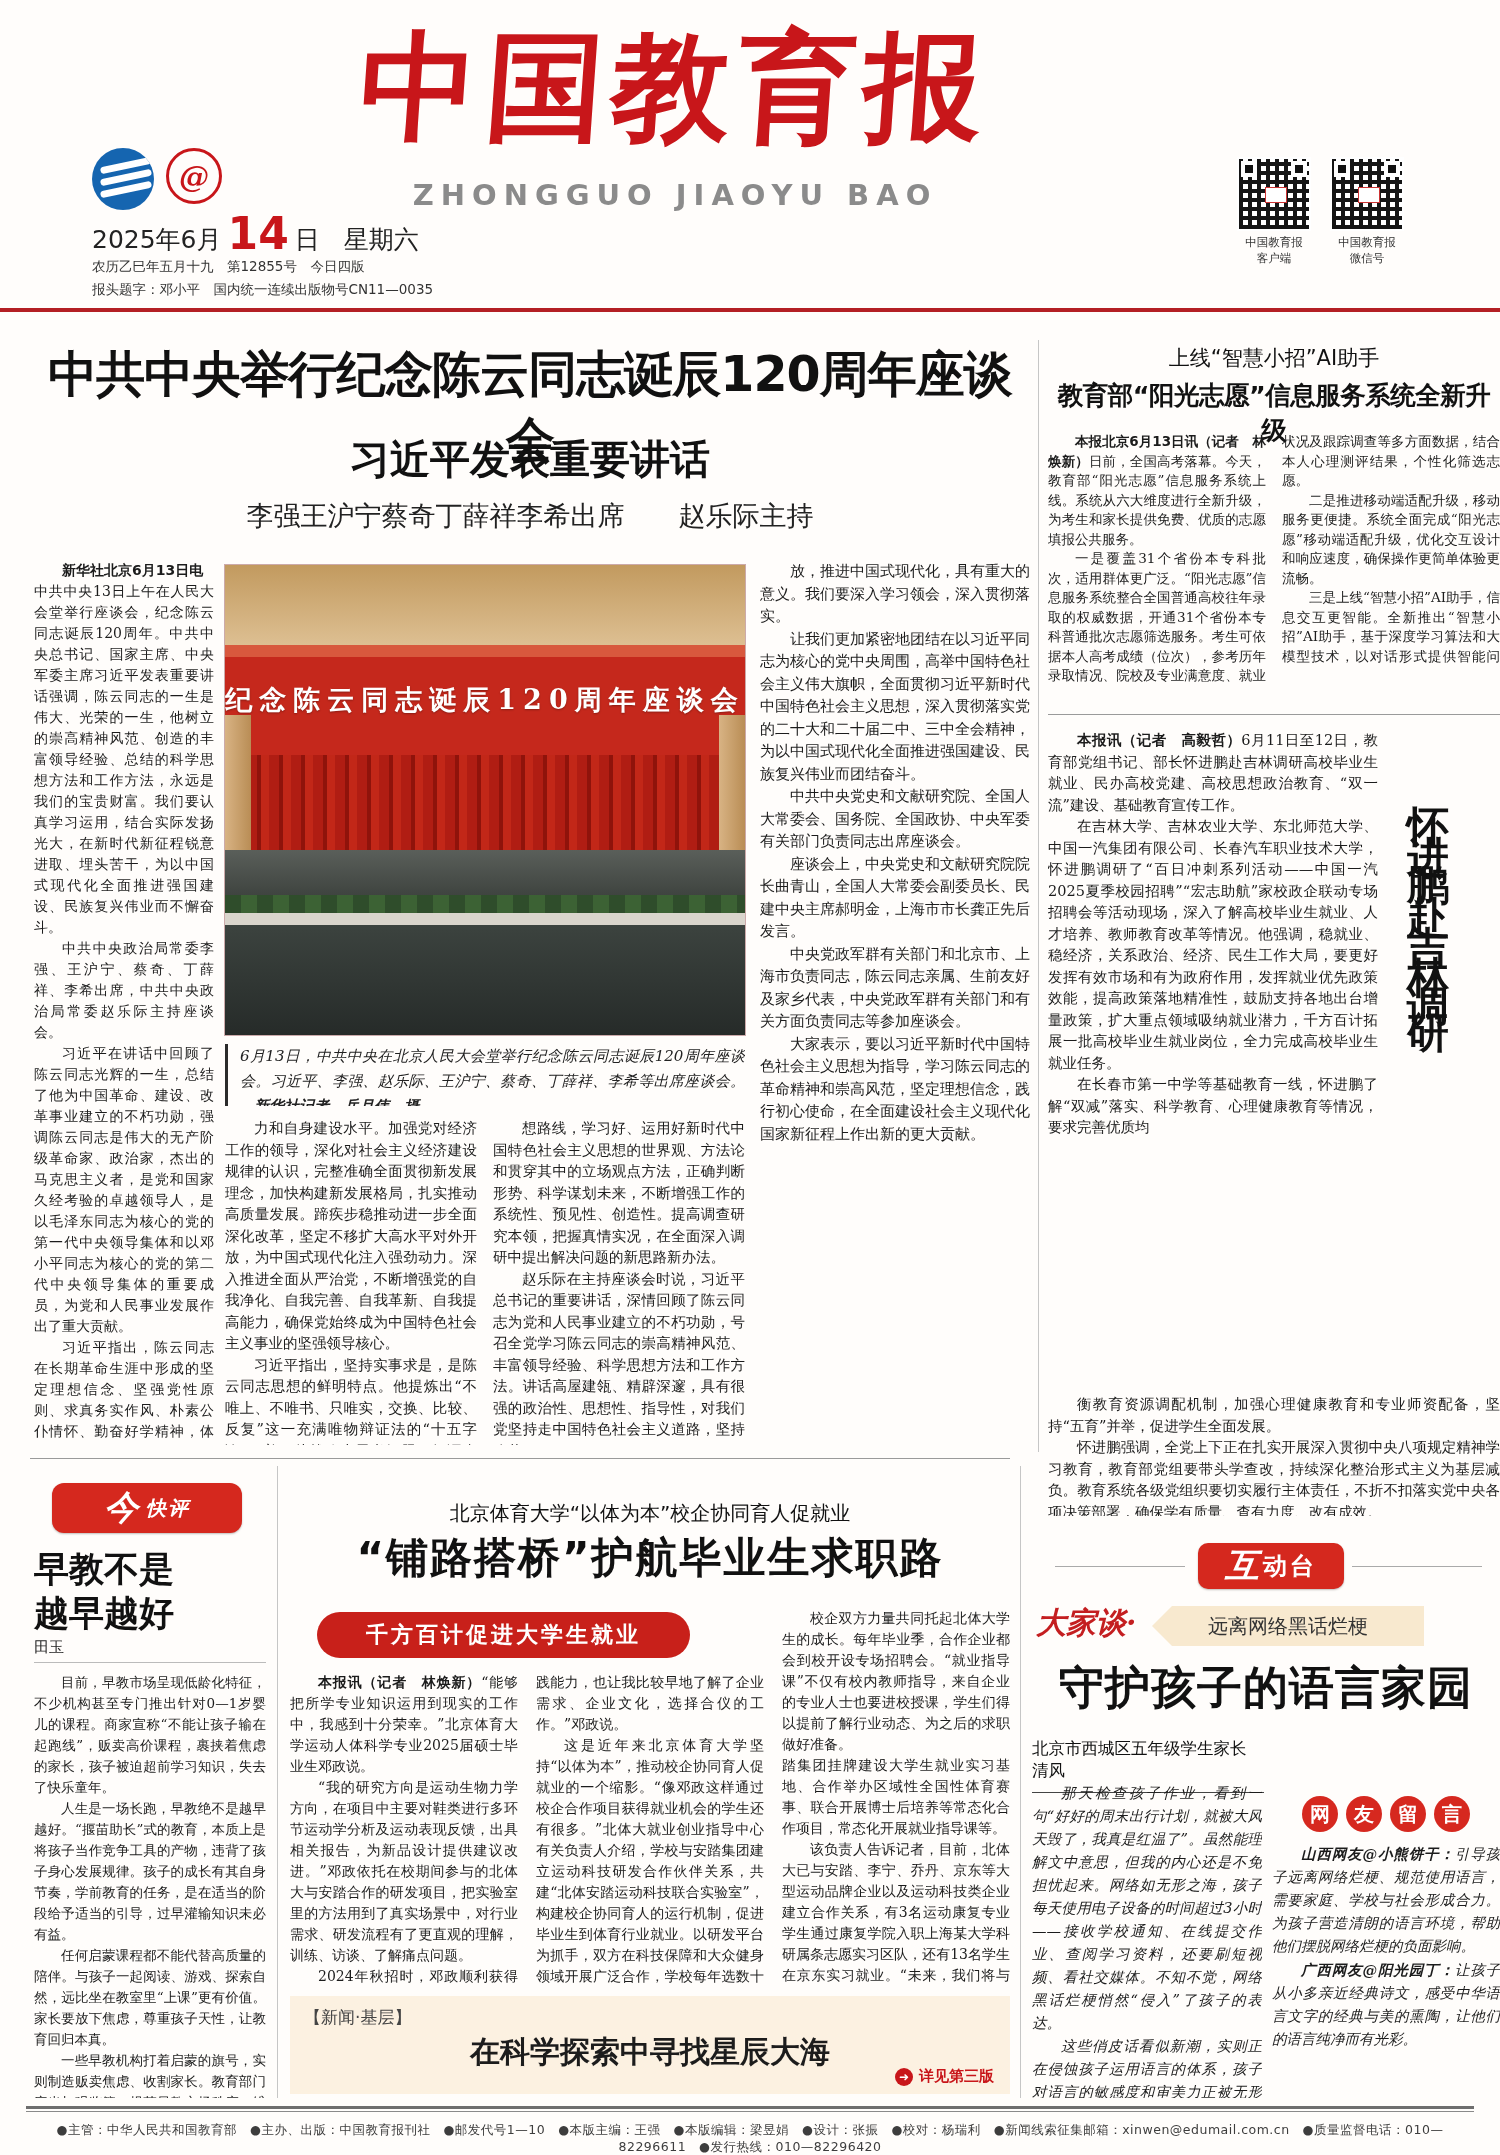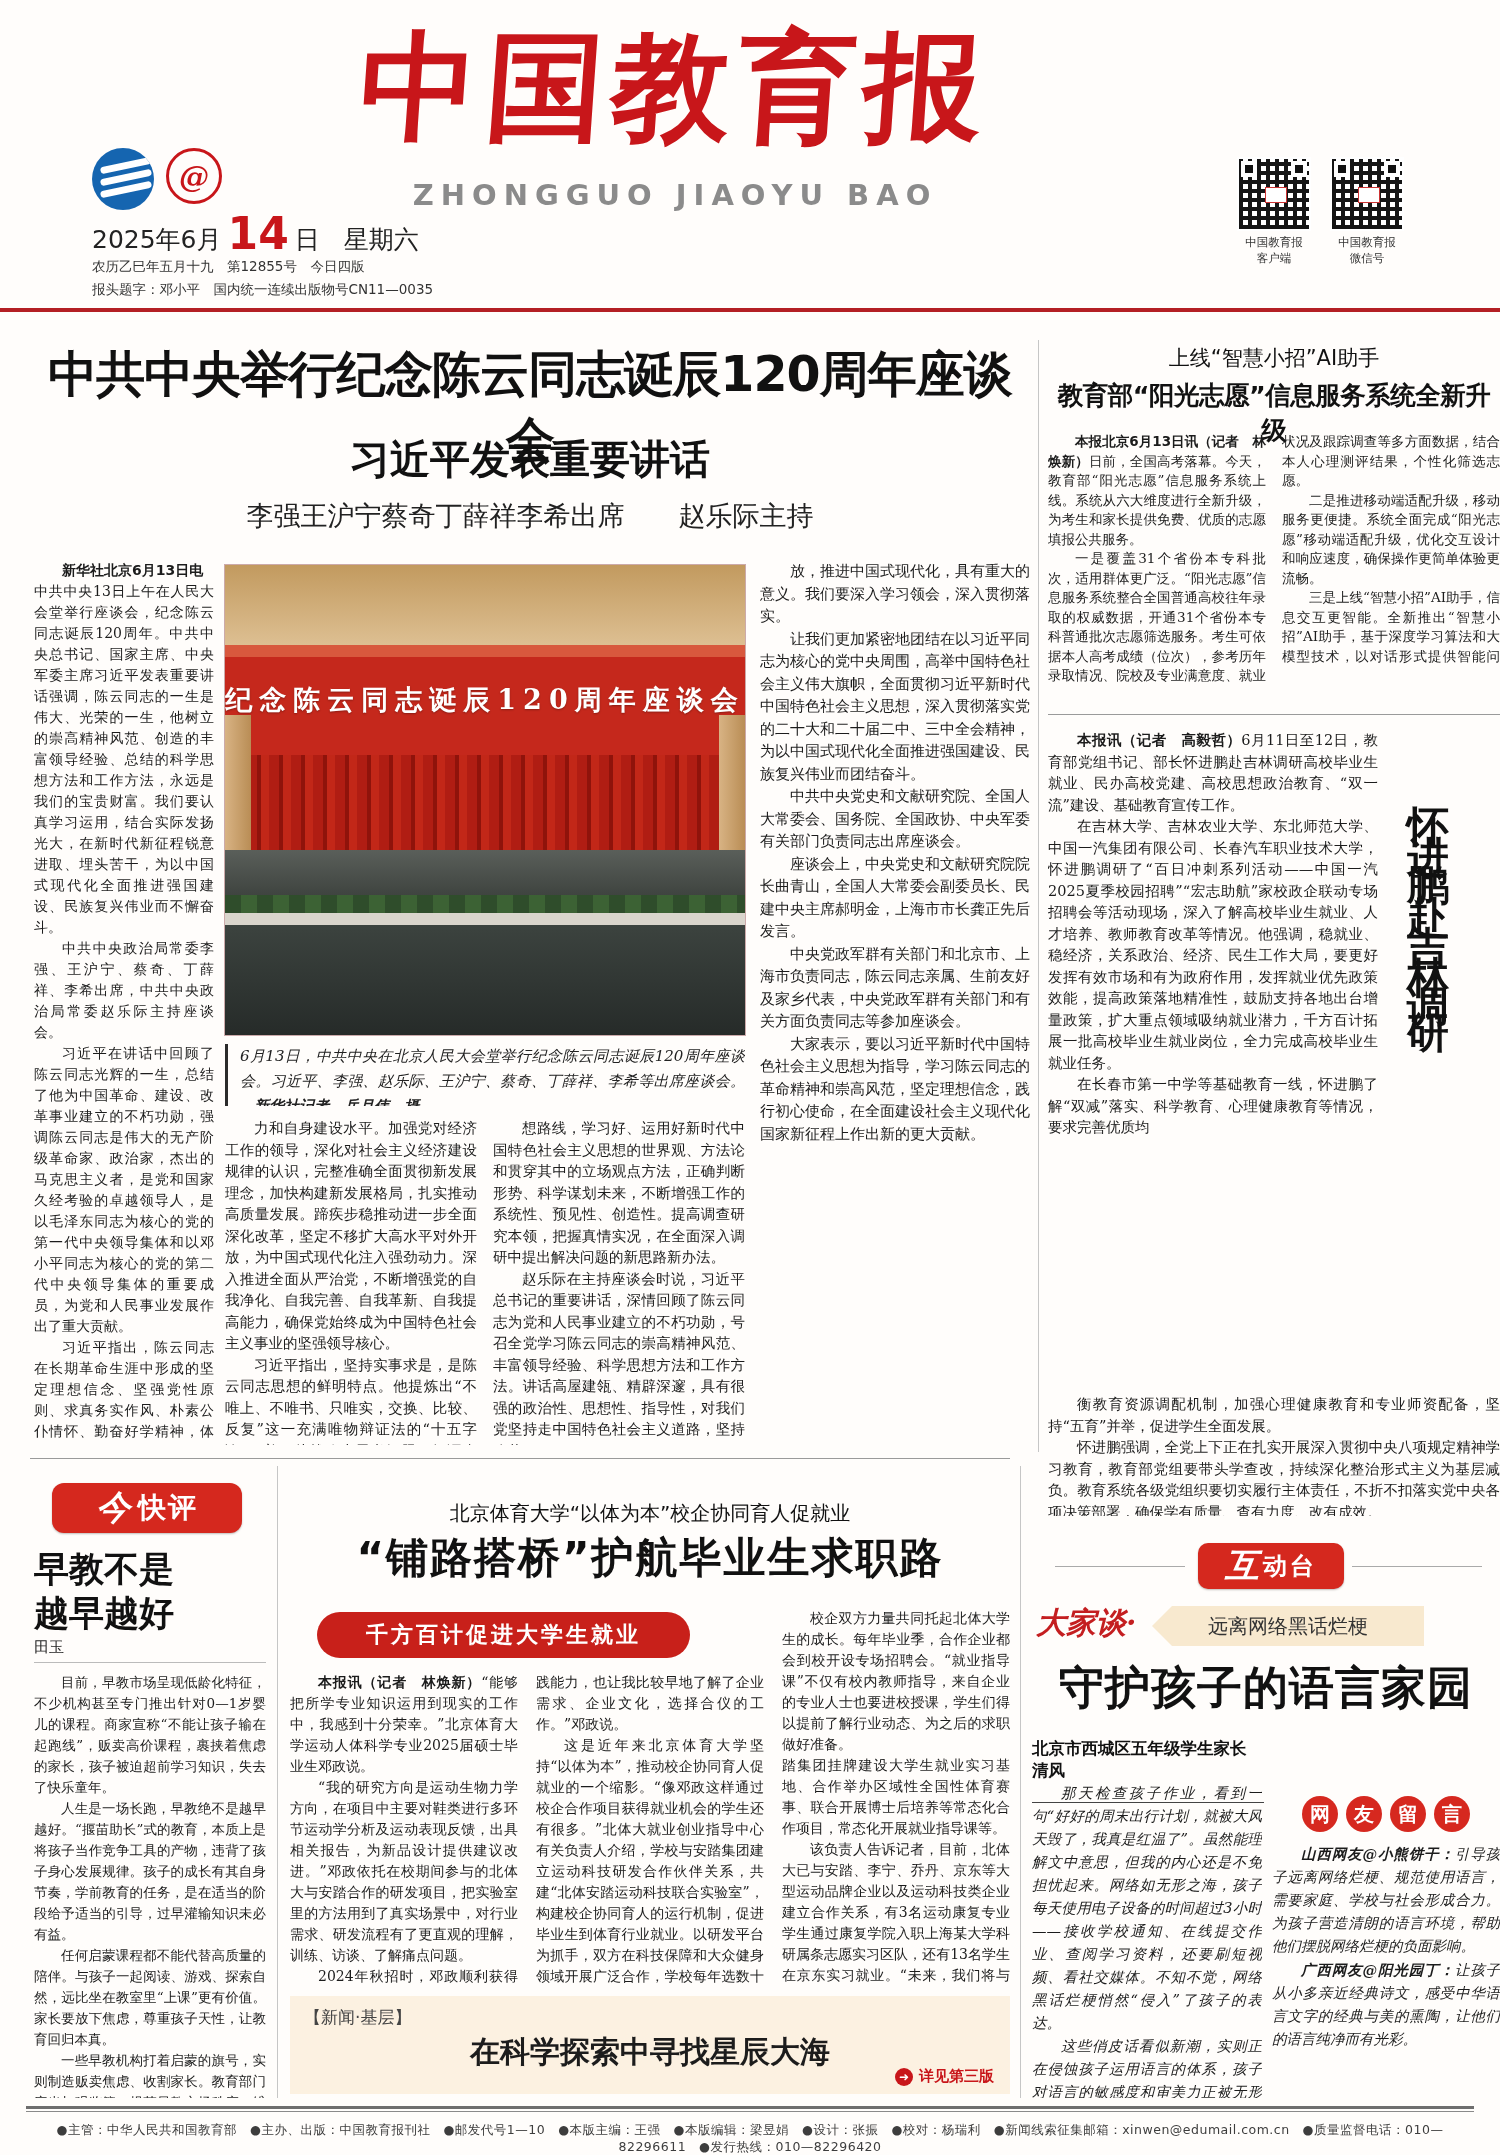--- a/index.html
+++ b/index.html
@@ -213,21 +213,21 @@
     <p class="para">怀进鹏强调，全党上下正在扎实开展深入贯彻中央八项规定精神学习教育，教育部党组要带头学查改，持续深化整治形式主义为基层减负。教育系统各级党组织要切实履行主体责任，不折不扣落实党中央各项决策部署，确保学有质量、查有力度、改有成效。</p>
 
   </div>
 
   <div class="abs hline" style="left:30px; top:1458px; width:980px;"></div>
   <div class="abs vline" style="left:277px; top:1466px; height:632px;"></div>
   <div class="abs vline" style="left:1020px; top:1466px; height:632px;"></div>
 
   <div class="abs badge-red" style="left:52px; top:1483px; width:190px; height:50px; gap:8px;">
     <span class="kai" style="font-size:34px; font-weight:bold;">今</span>
-    <span class="sans" style="font-size:28px; font-weight:700; letter-spacing:2px;">快评</span>
+    <span class="sans" style="font-size:20px; font-weight:700; letter-spacing:2px;font-style:italic;">快评</span>
   </div>
   <div class="abs sans" style="left:34px; top:1548px; width:232px; font-size:35px; font-weight:900; color:#111; line-height:1.25; text-align:left;">
     <div>早教不是</div>
     <div>越早越好</div>
   </div>
   <div class="abs sans" style="left:34px; top:1638px; font-size:15px; color:#222;">田玉</div>
   <div class="abs hline" style="left:34px; top:1662px; width:232px; background:#bbb;"></div>
   <div class="abs bodytext" style="left:34px; top:1672px; width:232px; height:426px; font-size:13.5px; line-height:21px;">
     <p class="para">目前，早教市场呈现低龄化特征，不少机构甚至专门推出针对0—1岁婴儿的课程。商家宣称“不能让孩子输在起跑线”，贩卖高价课程，裹挟着焦虑的家长，孩子被迫超前学习知识，失去了快乐童年。</p>
     <p class="para">人生是一场长跑，早教绝不是越早越好。“揠苗助长”式的教育，本质上是将孩子当作竞争工具的产物，违背了孩子身心发展规律。孩子的成长有其自身节奏，学前教育的任务，是在适当的阶段给予适当的引导，过早灌输知识未必有益。</p>
@@ -269,21 +269,21 @@
   <div class="abs badge-red" style="left:1198px; top:1543px; width:146px; height:46px; border-radius:10px;">
     <span class="kai" style="font-size:34px; font-weight:bold; margin-right:4px;">互</span>
     <span class="sans" style="font-size:24px; font-weight:700; letter-spacing:3px;">动台</span>
   </div>
 
   <div class="abs kai" style="left:1036px; top:1603px; font-size:30px; font-weight:900; color:#c41e20;">大家谈·</div>
   <div class="abs topic-strip" style="left:1152px; top:1606px; width:272px; height:40px;">远离网络黑话烂梗</div>
 
   <div class="abs sans" style="left:1032px; top:1658px; width:468px; text-align:center; font-size:45px; font-weight:900; color:#111; letter-spacing:1px;">守护孩子的语言家园</div>
 
-  <div class="abs sans" style="left:1032px; top:1738px; width:232px; font-size:16.5px; font-weight:700; color:#111; border-bottom:1px solid #444; padding-bottom:20px;">北京市西城区五年级学生家长　清风</div>
+  <div class="abs sans" style="left:1032px; top:1738px; width:232px; font-size:16.5px; font-weight:400; color:#111; border-bottom:1px solid #444; padding-bottom:10px;">北京市西城区五年级学生家长　清风</div>
 
   <div class="abs bodytext kai" style="left:1032px; top:1782px; width:230px; height:316px; font-size:14.5px; line-height:23px;">
     <p class="para">那天检查孩子作业，看到一句“好好的周末出行计划，就被大风天毁了，我真是红温了”。虽然能理解文中意思，但我的内心还是不免担忧起来。网络如无形之海，孩子每天使用电子设备的时间超过3小时——接收学校通知、在线提交作业、查阅学习资料，还要刷短视频、看社交媒体。不知不觉，网络黑话烂梗悄然“侵入”了孩子的表达。</p>
     <p class="para">这些俏皮话看似新潮，实则正在侵蚀孩子运用语言的体系，孩子对语言的敏感度和审美力正被无形消磨。</p>
 
   </div>
 
   <div class="abs" style="left:1272px; top:1782px; width:228px; height:316px; overflow:hidden;">
     <div style="display:flex; justify-content:center; margin:14px 0 10px;">
       <span class="circ">网</span>

